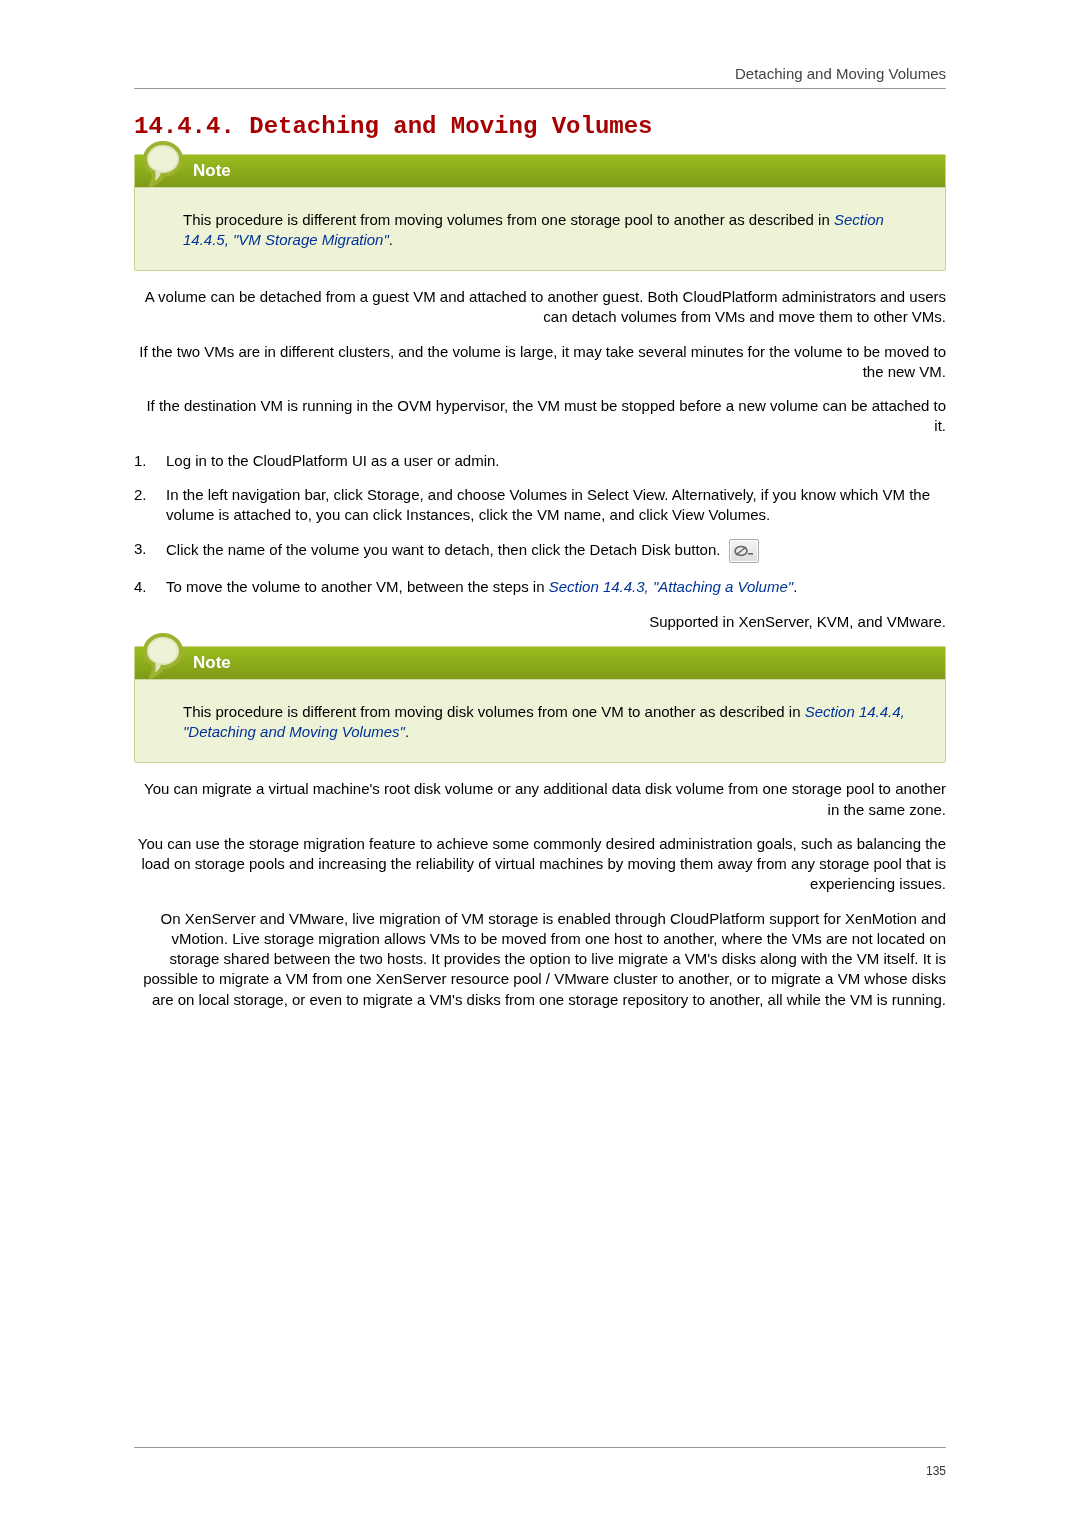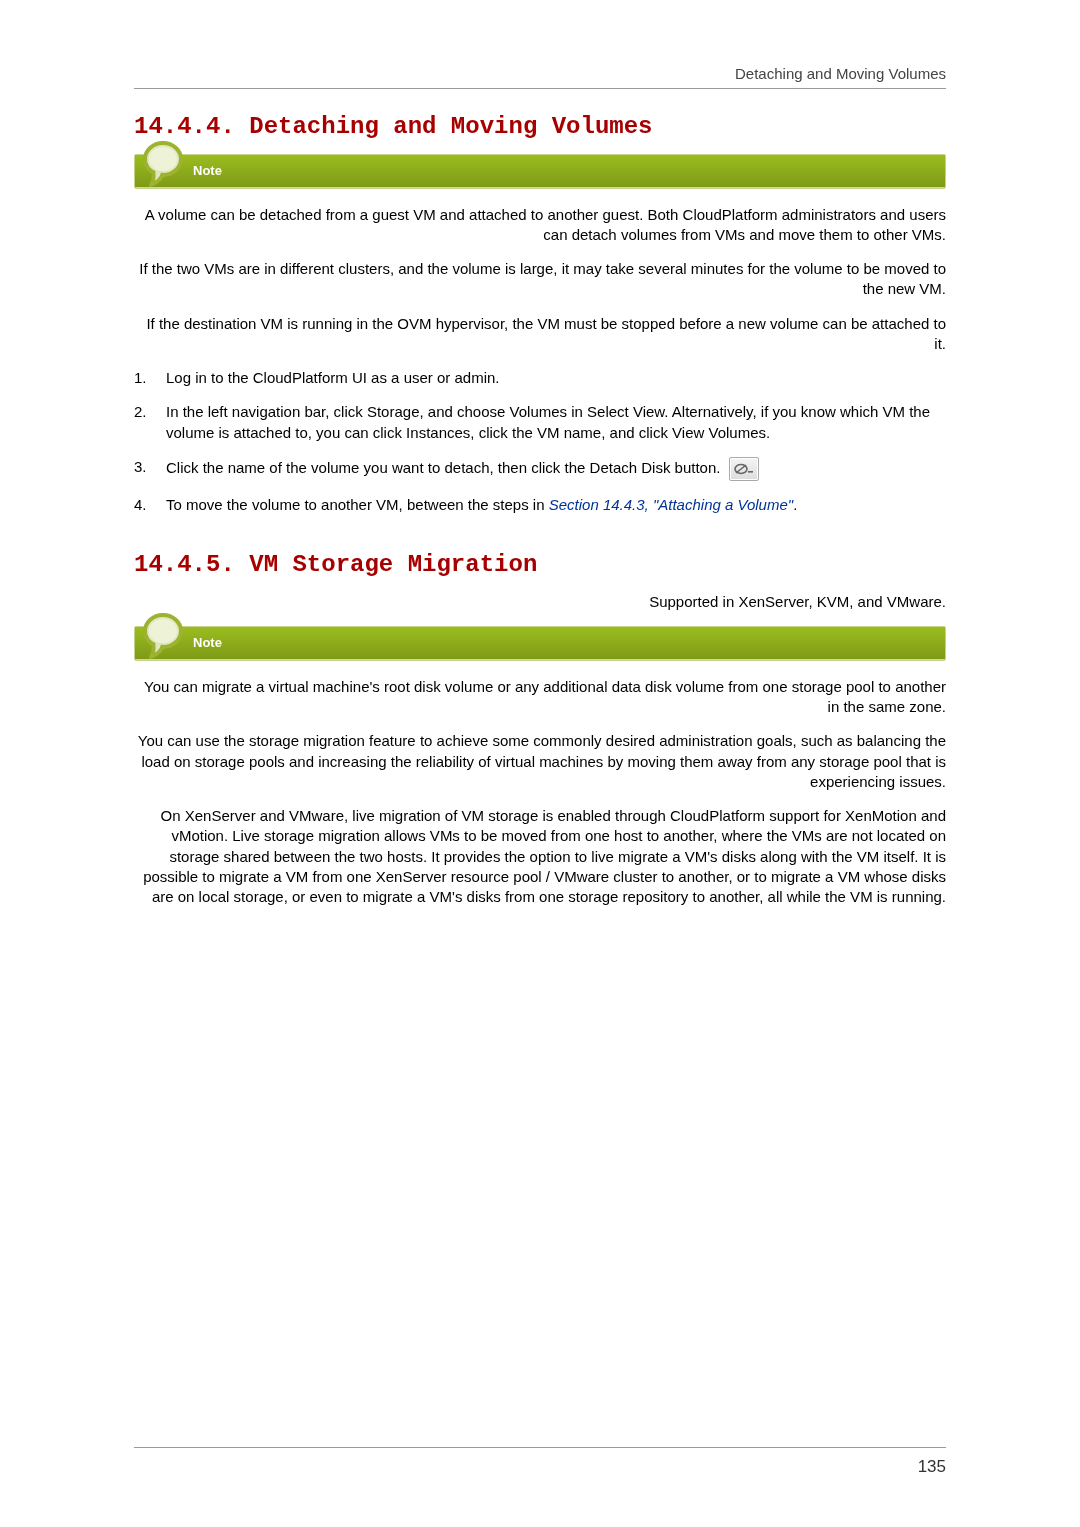--- a/index.html
+++ b/index.html
@@ -41,21 +41,21 @@
     background: #eef3d7;
     margin: 10px 0 16px 0;
     position: relative;
     border-radius: 2px;
   }
   .admon .admon-bar {
     background: #8aa61c;
     background: linear-gradient(#9abd1f, #7f9a17);
     color: #fff;
     font-weight: bold;
-    font-size: 13px;
+    font-size: 17px;
     padding: 5px 10px 5px 58px;
     min-height: 22px;
     line-height: 22px;
   }
   .admon .admon-inner-line {
     border-top: 1px solid #cfd9a8;
     margin: 0 0 0 0;
   }
   .admon .admon-body {
     padding: 22px 18px 20px 48px;
@@ -111,21 +111,21 @@
   }
   li .inline-icon svg {
     position: absolute;
     left: 4px;
     top: 3px;
   }
   .page-num {
     position: absolute;
     right: 134px;
     bottom: 48px;
-    font-size: 17px;
+    font-size: 12px;
     color: #333;
   }
   hr.foot-rule {
     position: absolute;
     left: 134px;
     right: 134px;
     bottom: 72px;
     border: none;
     border-top: 1px solid #999;
   }
@@ -146,20 +146,24 @@
   <div class="admon">
     <span class="bubble">
       <svg viewBox="0 0 50 48" width="50" height="48">
         <ellipse cx="26" cy="20" rx="18" ry="16" fill="#dfe8c0" stroke="#9db32f" stroke-width="4"></ellipse>
         <path d="M16,32 Q18,40 14,46 Q24,42 26,34" fill="#dfe8c0" stroke="#9db32f" stroke-width="4" stroke-linejoin="round"></path>
         <ellipse cx="26" cy="20" rx="14" ry="12" fill="#eef3d7"></ellipse>
       </svg>
     </span>
     <div class="admon-bar">Note</div>
     <div class="admon-inner-line"></div>
+    <div class="admon-body">
+      <span>This procedure is different from moving volumes from one storage pool to another as described in </span>
+      <a class="xref" href="#">Section 14.4.5, "VM Storage Migration"</a><span>.</span>
+    </div>
   </div>
 
   <p class="body">A volume can be detached from a guest VM and attached to another guest. Both CloudPlatform administrators and users can detach volumes from VMs and move them to other VMs.</p>
   <p class="body">If the two VMs are in different clusters, and the volume is large, it may take several minutes for the volume to be moved to the new VM.</p>
   <p class="body">If the destination VM is running in the OVM hypervisor, the VM must be stopped before a new volume can be attached to it.</p>
 
   <ol class="proc">
     <li>Log in to the CloudPlatform UI as a user or admin.</li>
     <li>In the left navigation bar, click Storage, and choose Volumes in Select View. Alternatively, if you know which VM the volume is attached to, you can click Instances, click the VM name, and click View Volumes.</li>
     <li>
@@ -171,36 +175,36 @@
           <rect x="14" y="10" width="5" height="1.6" fill="#666"></rect>
         </svg>
       </span>
     </li>
     <li>
       <span>To move the volume to another VM, between the steps in </span>
       <a class="xref" href="#">Section 14.4.3, "Attaching a Volume"</a><span>.</span>
     </li>
   </ol>
 
-  <h2 class="section-title" style="margin-top:34px">
-    <span>14.4.5.</span>
-    <span>VM Storage Migration</span>
-  </h2>
   <p class="body" style="margin-top:0">Supported in XenServer, KVM, and VMware.</p>
 
   <div class="admon">
     <span class="bubble">
       <svg viewBox="0 0 50 48" width="50" height="48">
         <ellipse cx="26" cy="20" rx="18" ry="16" fill="#dfe8c0" stroke="#9db32f" stroke-width="4"></ellipse>
         <path d="M16,32 Q18,40 14,46 Q24,42 26,34" fill="#dfe8c0" stroke="#9db32f" stroke-width="4" stroke-linejoin="round"></path>
         <ellipse cx="26" cy="20" rx="14" ry="12" fill="#eef3d7"></ellipse>
       </svg>
     </span>
     <div class="admon-bar">Note</div>
     <div class="admon-inner-line"></div>
+    <div class="admon-body">
+      <span>This procedure is different from moving disk volumes from one VM to another as described in </span>
+      <a class="xref" href="#">Section 14.4.4, "Detaching and Moving Volumes"</a><span>.</span>
+    </div>
   </div>
 
   <p class="body">You can migrate a virtual machine's root disk volume or any additional data disk volume from one storage pool to another in the same zone.</p>
   <p class="body">You can use the storage migration feature to achieve some commonly desired administration goals, such as balancing the load on storage pools and increasing the reliability of virtual machines by moving them away from any storage pool that is experiencing issues.</p>
   <p class="body">On XenServer and VMware, live migration of VM storage is enabled through CloudPlatform support for XenMotion and vMotion. Live storage migration allows VMs to be moved from one host to another, where the VMs are not located on storage shared between the two hosts. It provides the option to live migrate a VM's disks along with the VM itself. It is possible to migrate a VM from one XenServer resource pool / VMware cluster to another, or to migrate a VM whose disks are on local storage, or even to migrate a VM's disks from one storage repository to another, all while the VM is running.</p>
 
   <hr class="foot-rule">
   <div class="page-num">135</div>
 </div>
 

